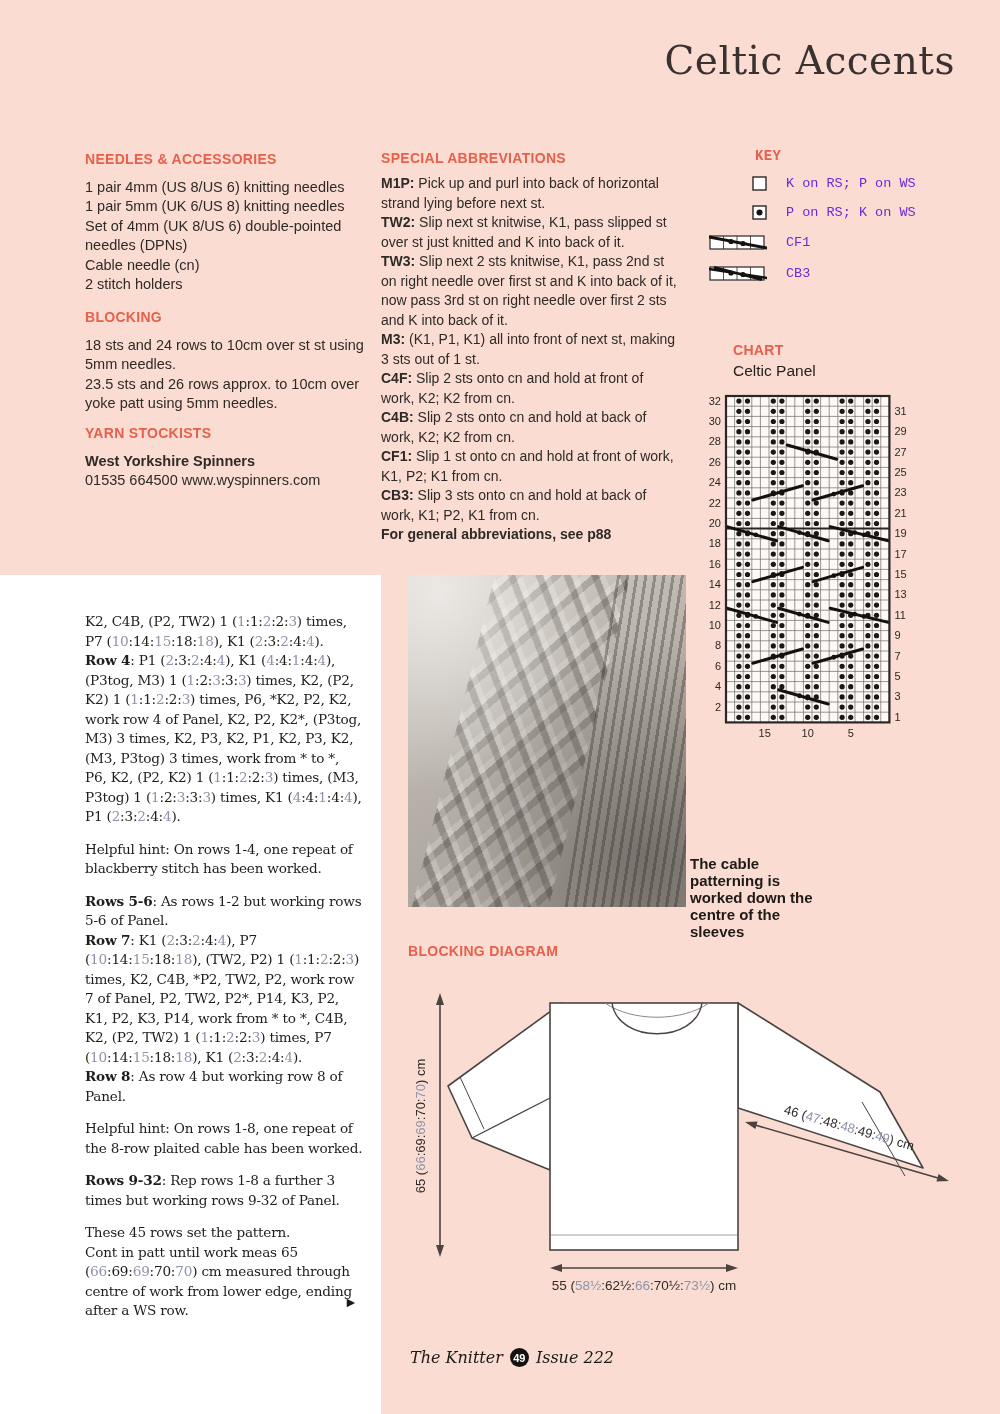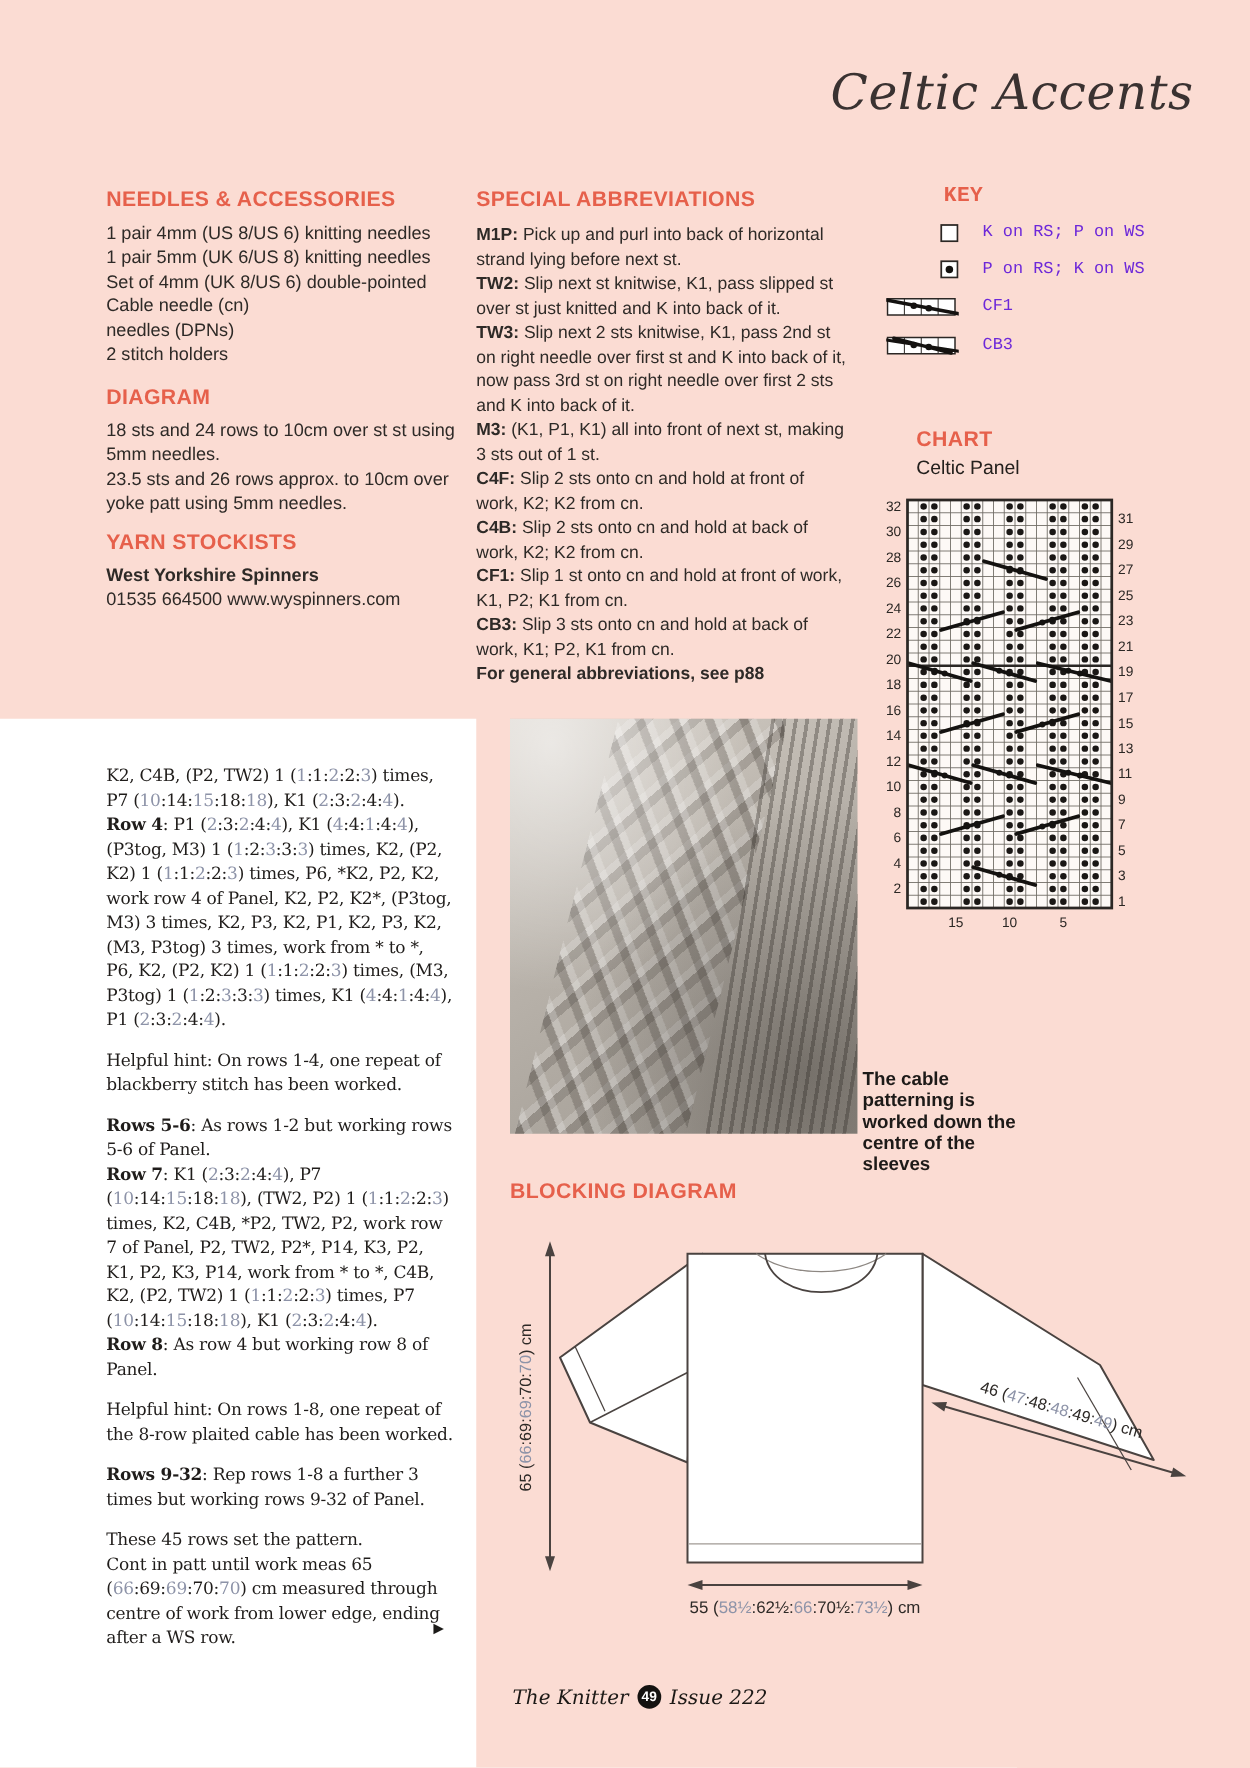--- a/index.html
+++ b/index.html
@@ -1,22 +1,22 @@
 <!DOCTYPE html>
 <html><head>
 <meta charset="utf-8">
 <style>
   html,body{margin:0;padding:0;}
   .page{position:relative;width:1000px;height:1414px;background:#fbdcd3;overflow:hidden;
         font-family:"Liberation Sans",sans-serif;color:#2e2a27;}
   .white-panel{position:absolute;left:0;top:575px;width:381px;height:839px;background:#ffffff;}
   .abs{position:absolute;}
-  .page-title{position:absolute;right:45px;top:52px;font-family:"DejaVu Serif",serif;
-      font-style:italic;font-size:39px;color:#3a3231;letter-spacing:0.5px;}
-  h2.sec{font-size:17px;font-weight:700;color:#e6604b;margin:0 0 8px 0;letter-spacing:0.3px;}
+  .page-title{position:absolute;right:45px;top:38px;font-family:"DejaVu Serif",serif;
+      font-size:39px;color:#3a3231;letter-spacing:0.5px;}
+  h2.sec{font-size:14px;font-weight:700;color:#e6604b;margin:0 0 8px 0;letter-spacing:0.3px;}
   .sans-block{font-size:14.5px;line-height:19.5px;}
   .sans-block .ln{white-space:nowrap;}
   .abbr-col p.abbr{margin:0;font-size:14px;line-height:19.5px;}
   .alt{color:#8d93a8;}
   
   .key-row{display:flex;align-items:center;margin-bottom:14px;}
   .key-sym{width:64px;display:flex;justify-content:flex-end;align-items:center;}
   .key-label{margin-left:19px;font-size:13.5px;color:#6d28d9;}
   
   .chart-block h2{padding-left:33px;margin-bottom:4px;}
@@ -59,28 +59,28 @@
   <div class="white-panel"></div>
 
   <div class="page-title">Celtic Accents</div>
 
   <div class="abs sans-block" style="left:85px;top:150px;width:300px;">
     <h2 class="sec">NEEDLES &amp; ACCESSORIES</h2>
     <div>
         <div class="ln">1 pair 4mm (US 8/US 6) knitting needles</div>
         <div class="ln">1 pair 5mm (UK 6/US 8) knitting needles</div>
         <div class="ln">Set of 4mm (UK 8/US 6) double-pointed</div>
+        <div class="ln">needles (DPNs)</div>
         <div class="ln">Cable needle (cn)</div>
-        <div class="ln">needles (DPNs)</div>
         <div class="ln">2 stitch holders</div>
       </div>
   </div>
 
   <div class="abs sans-block" style="left:85px;top:308px;width:300px;">
-    <h2 class="sec">DIAGRAM</h2>
+    <h2 class="sec">BLOCKING</h2>
     <div>
         <div class="ln">18 sts and 24 rows to 10cm over st st using</div>
         <div class="ln">5mm needles.</div>
         <div class="ln">23.5 sts and 26 rows approx. to 10cm over</div>
         <div class="ln">yoke patt using 5mm needles.</div>
       </div>
   </div>
 
   <div class="abs sans-block" style="left:85px;top:424px;width:300px;">
     <h2 class="sec">YARN STOCKISTS</h2>

